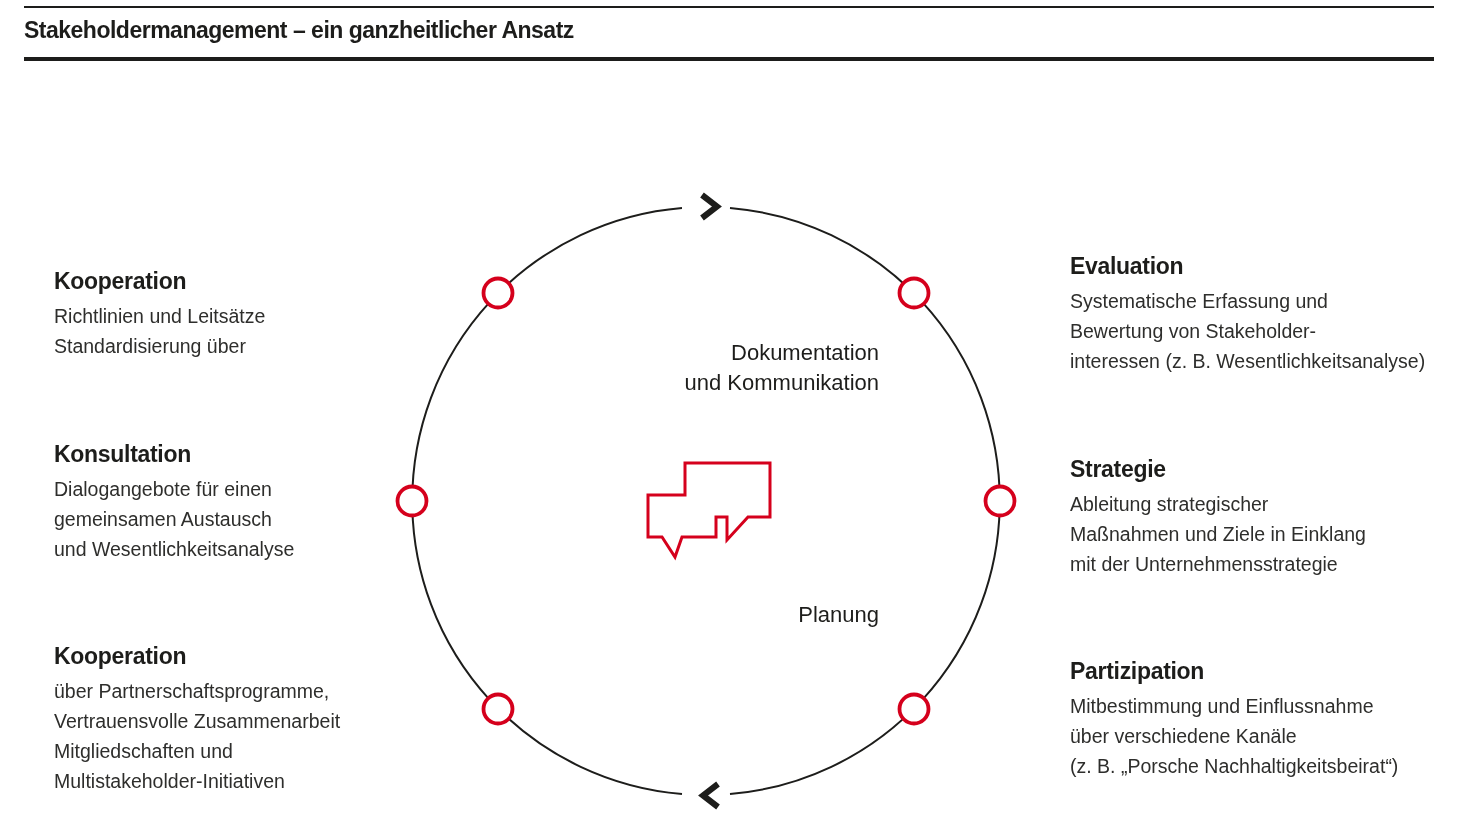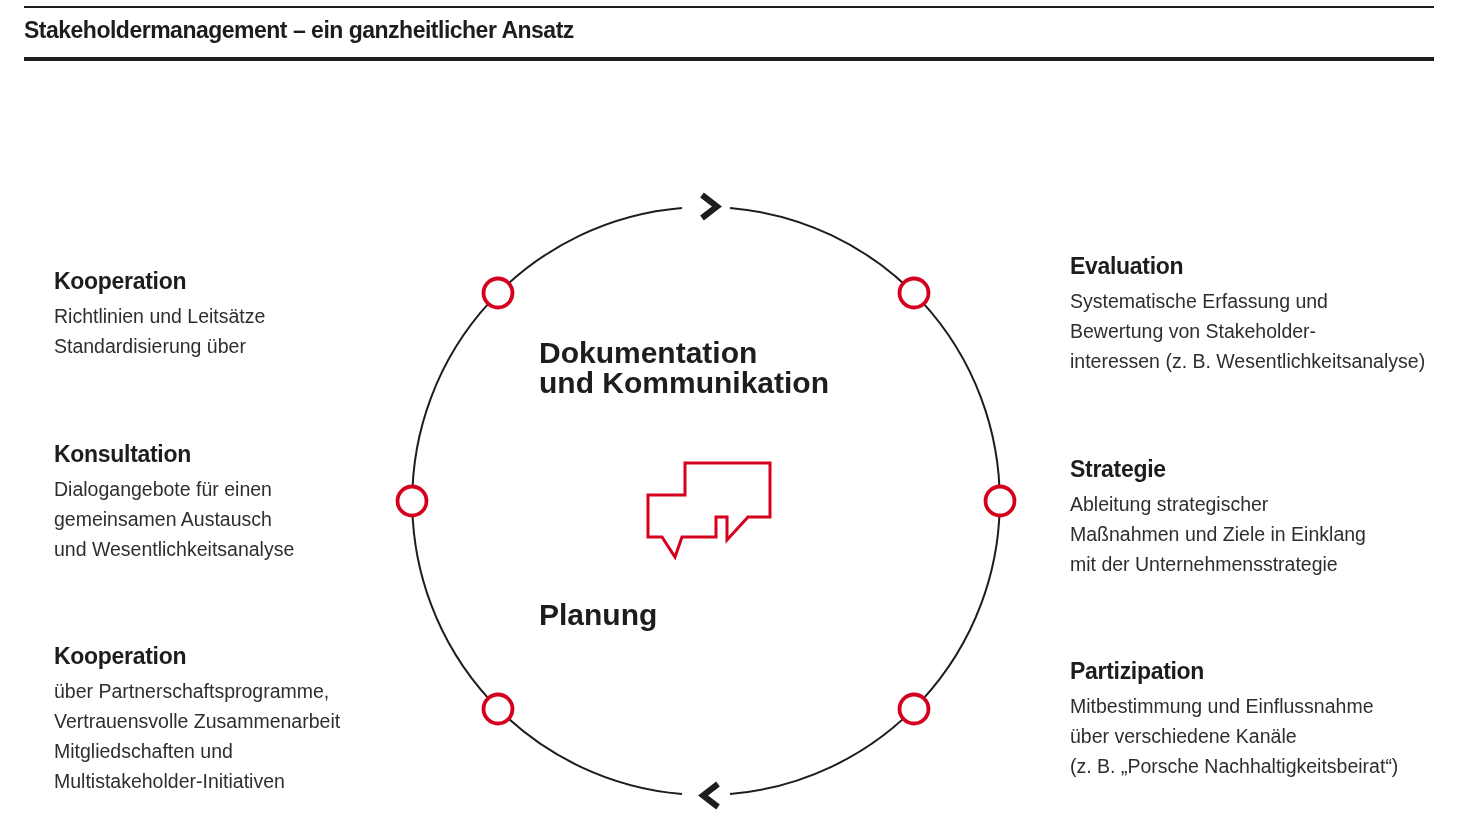--- a/index.html
+++ b/index.html
@@ -26,22 +26,22 @@
   .bubbles{fill:#ffffff;stroke:var(--accent-red,#D5001C);stroke-width:3;stroke-linejoin:miter;}
   .info{position:absolute;width:400px;}
   .info .hd{
     font-size:23px;font-weight:bold;letter-spacing:-0.3px;
     line-height:30px;margin-bottom:5px;color:var(--ink,#1d1d1b);
   }
   .info .ln{font-size:19.5px;line-height:30px;color:#2e2e2c;white-space:nowrap;}
   .col-left{left:54px;}
   .col-right{left:1070px;}
   .center-label{
-    position:absolute;width:340px;text-align:left;
-    font-size:30px;font-weight:bold;line-height:30px;
+    position:absolute;width:340px;text-align:right;
+    font-size:22px;font-weight:normal;line-height:30px;
     color:var(--ink,#1d1d1b);
   }
   .label-top{left:539px;top:338px;}
   .label-bottom{left:539px;top:600px;}
 </style>
 </head>
 <body>
 
 <div class="page">
 

